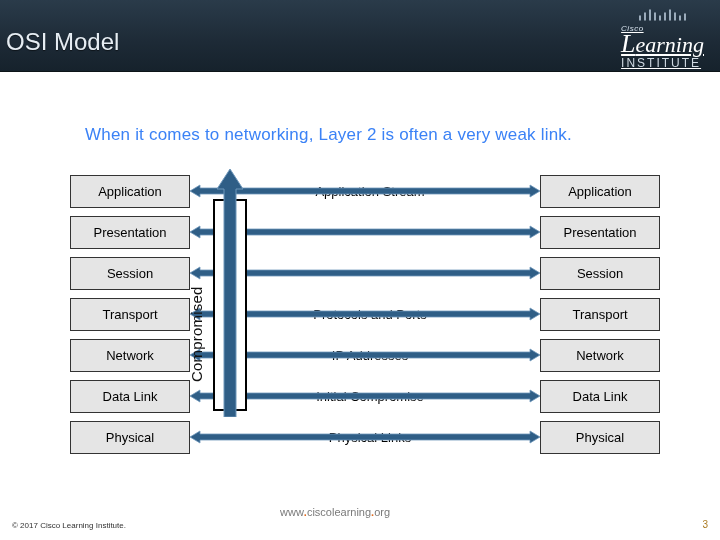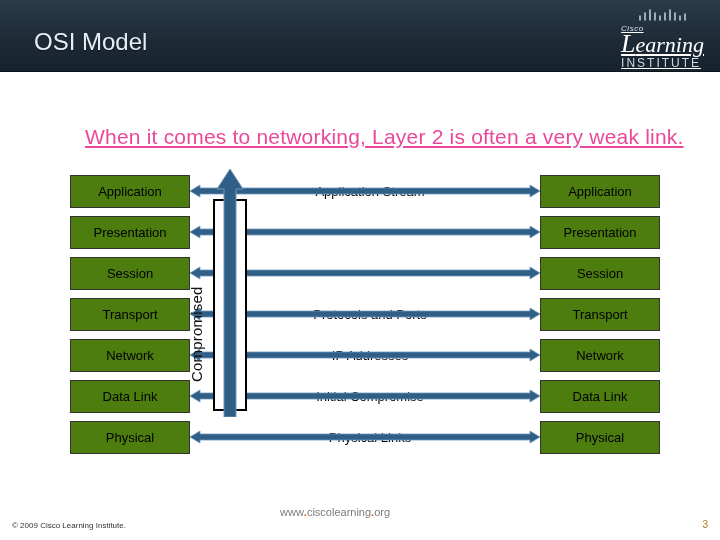--- a/index.html
+++ b/index.html
@@ -5,42 +5,42 @@
   * { box-sizing: border-box; margin: 0; padding: 0; }
   html, body { width: 720px; height: 540px; font-family: Arial, sans-serif; background: #fff; overflow: hidden; }
   .slide { position: relative; width: 720px; height: 540px; }
   .header {
     position: relative;
     height: 72px;
     background: linear-gradient(to bottom, #2a3b4a 0%, #1d2a36 60%, #16222c 100%);
     border-bottom: 1px solid #0d1418;
   }
   .title {
-    position: absolute; left: 34px; top: 28px;
+    position: absolute; left: 6px; top: 28px;
     color: #e6edf3; font-size: 24px; font-weight: 400;
     text-shadow: 0 1px 1px rgba(0,0,0,.5);
     font-family: Arial, sans-serif;
   }
   .logo { position: absolute; right: 16px; top: 6px; text-align: left; color: #fff; text-decoration: underline; }
   .logo .cisco { font-size: 8px; letter-spacing: 0.5px; font-style: italic; color: #d7e3ee; }
   .logo .brand { font-family: 'Times New Roman', serif; font-size: 22px; line-height: 22px; font-style: italic; }
   .logo .brand .L { font-size: 26px; }
   .logo .inst { font-size: 12px; letter-spacing: 2px; color: #cfd9e2; }
   .logo svg { display: block; margin: 0 auto 2px; }
   .subtitle {
     position: absolute; left: 85px; top: 125px;
-    font-size: 21px; color: #ec4899; letter-spacing: .2px; text-decoration: underline;
+    font-size: 17px; color: #3b82f6; letter-spacing: .2px;
   }
   .diagram { position: absolute; left: 70px; top: 175px; width: 590px; height: 310px; }
   .col { position: absolute; width: 120px; }
   .col.left { left: 0; top: 0; }
   .col.right { left: 470px; top: 0; }
   .layer {
     width: 120px; height: 33px; margin-bottom: 8px;
-    border: 1px solid #333; background: #4d7c0f; text-align: center;
+    border: 1px solid #333; background: #e5e5e5; text-align: center;
     font-size: 13px; line-height: 31px; color: #000;
   }
   .mid { position: absolute; left: 185px; top: 0; width: 230px; }
   .mid .slot { height: 33px; margin-bottom: 8px; text-align: center; font-size: 13px; line-height: 33px; color: #000; }
   .comp-box {
     position: absolute; left: 143px; top: 24px; width: 34px; height: 212px;
     border: 2px solid #000; background: #fff;
   }
   .comp-arrow { position: absolute; left: 147px; top: -6px; width: 26px; height: 248px; }
   .comp-label {
@@ -133,20 +133,20 @@
 
     <div class="comp-box"></div>
     <svg class="comp-arrow" viewBox="0 0 26 248">
       <polygon points="13,0 26,20 19,20 19,248 7,248 7,20 0,20" fill="#2f5e86" stroke="#6f97ba" stroke-width="1"></polygon>
     </svg>
     <div class="comp-label">Compromised</div>
 
   </div>
 
   <div class="footer">
-    <div class="copyright">© 2009 Cisco Learning Institute.</div>
+    <div class="copyright">© 2017 Cisco Learning Institute.</div>
     <div class="url">
       <span>www</span><span class="dot">.</span><span>ciscolearning</span><span class="dot">.</span><span>org</span>
     </div>
     <div class="pagenum">3</div>
   </div>
 
 </div>
 
 </body></html>

